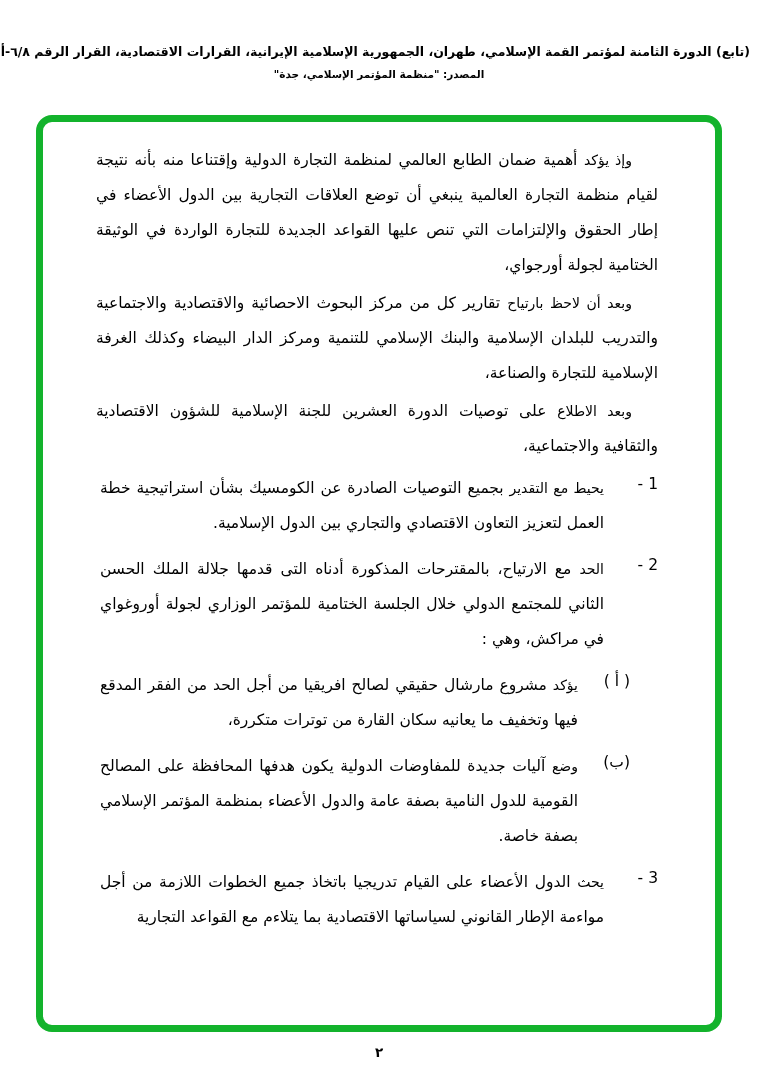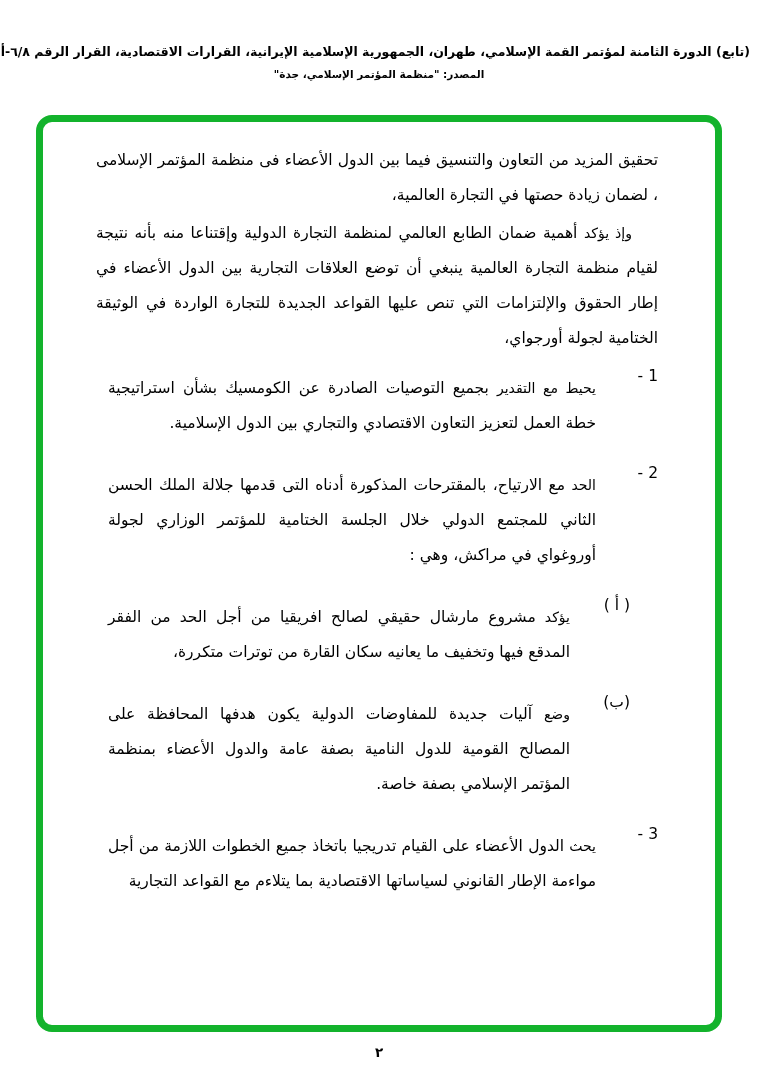--- a/index.html
+++ b/index.html
@@ -44,21 +44,21 @@
     overflow:hidden;
     text-align:justify;
     font-size:15.5px;
     line-height:35px;
   }
   .para{margin:0 0 3px 0;text-indent:26px;}
   .para.no-indent{text-indent:0;}
   .lead{font-weight:normal;font-size:14px;}
   .item{display:flex;margin:0 0 3px 0;}
   .item .marker{flex:0 0 50px;white-space:nowrap;}
-  .item .item-text{margin:12px;flex:1;text-align:justify;}
+  .item .item-text{margin:4px;flex:1;text-align:justify;}
   .item.sub{margin-right:28px;}
   .item.sub .marker{flex:0 0 48px;}
   .page-number{
     position:absolute;bottom:18px;left:0;right:0;
     text-align:center;
     font-weight:bold;font-size:13.5px;
   }
 </style>
 </head>
 <body>
@@ -66,25 +66,26 @@
 <div class="page">
 
   <header class="doc-header" dir="rtl">
     <div class="h1">(تابع) الدورة الثامنة لمؤتمر القمة الإسلامي، طهران، الجمهورية الإسلامية الإيرانية، القرارات الاقتصادية، القرار الرقم ٦/٨-أق (ق.إ)</div>
     <div class="h2">المصدر: "منظمة المؤتمر الإسلامي، جدة"</div>
   </header>
 
   <div class="green-box">
     <div class="doc-body" dir="rtl">
 
-      <p class="para no-indent"><span>تحقيق المزيد من التعاون والتنسيق فيما بين الدول الأعضاء فى منظمة المؤتمر الإسلامى ، لضمان زيادة حصتها في التجارة العالمية،</span></p>
 
       <p class="para"><span class="lead">وإذ يؤكد</span> <span>أهمية ضمان الطابع العالمي لمنظمة التجارة الدولية وإقتناعا منه بأنه نتيجة لقيام منظمة التجارة العالمية ينبغي أن توضع العلاقات التجارية بين الدول الأعضاء في إطار الحقوق والإلتزامات التي تنص عليها القواعد الجديدة للتجارة الواردة في الوثيقة الختامية لجولة أورجواي،</span></p>
 
+      <p class="para"><span class="lead">وبعد أن لاحظ بارتياح</span> <span>تقارير كل من مركز البحوث الاحصائية والاقتصادية والاجتماعية والتدريب للبلدان الإسلامية والبنك الإسلامي للتنمية ومركز الدار البيضاء وكذلك الغرفة الإسلامية للتجارة والصناعة،</span></p>
 
+      <p class="para"><span class="lead">وبعد الاطلاع</span> <span>على توصيات الدورة العشرين للجنة الإسلامية للشؤون الاقتصادية والثقافية والاجتماعية،</span></p>
 
       <div class="item">
         <span class="marker">1 -</span>
         <p class="item-text"><span class="lead">يحيط مع التقدير</span> <span>بجميع التوصيات الصادرة عن الكومسيك بشأن استراتيجية خطة العمل لتعزيز التعاون الاقتصادي والتجاري بين الدول الإسلامية.</span></p>
       </div>
 
       <div class="item">
         <span class="marker">2 -</span>
         <p class="item-text"><span class="lead">الحد</span> <span>مع الارتياح، بالمقترحات المذكورة أدناه التى قدمها جلالة الملك الحسن الثاني للمجتمع الدولي خلال الجلسة الختامية للمؤتمر الوزاري لجولة أوروغواي في مراكش، وهي :</span></p>
       </div>

